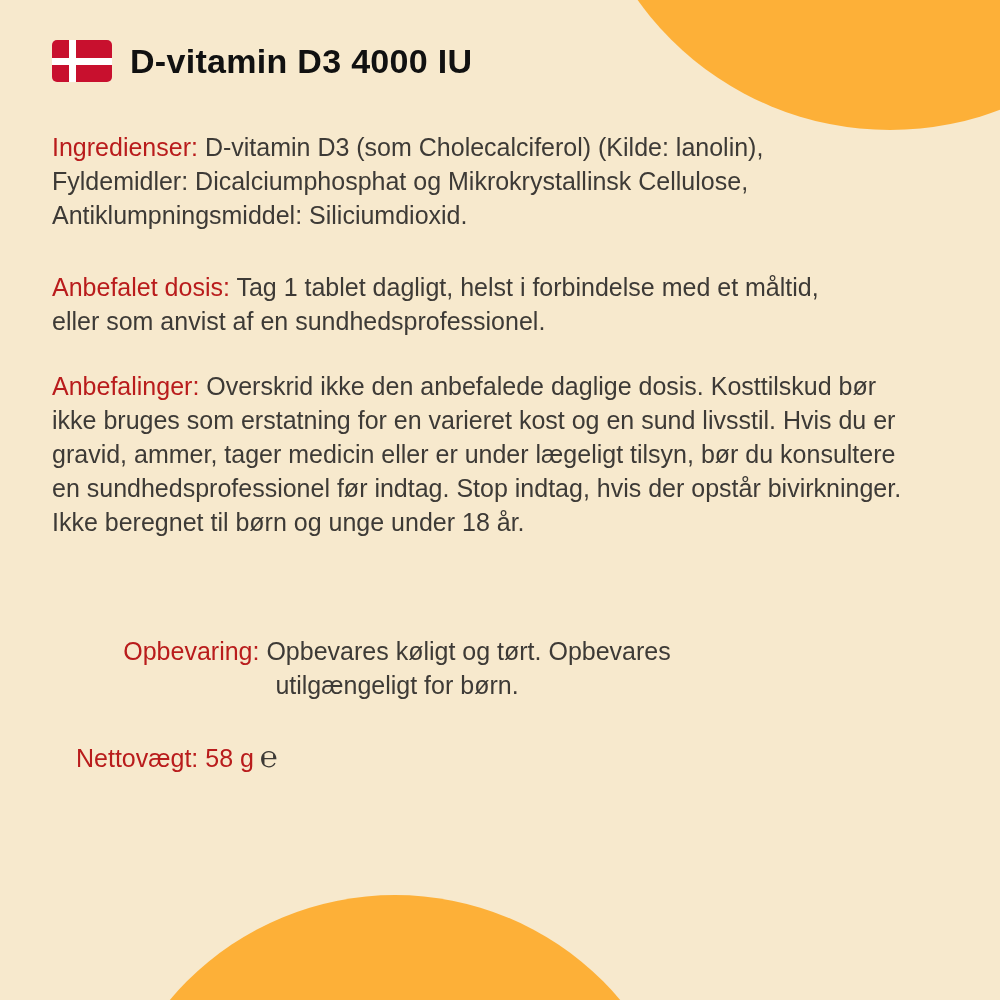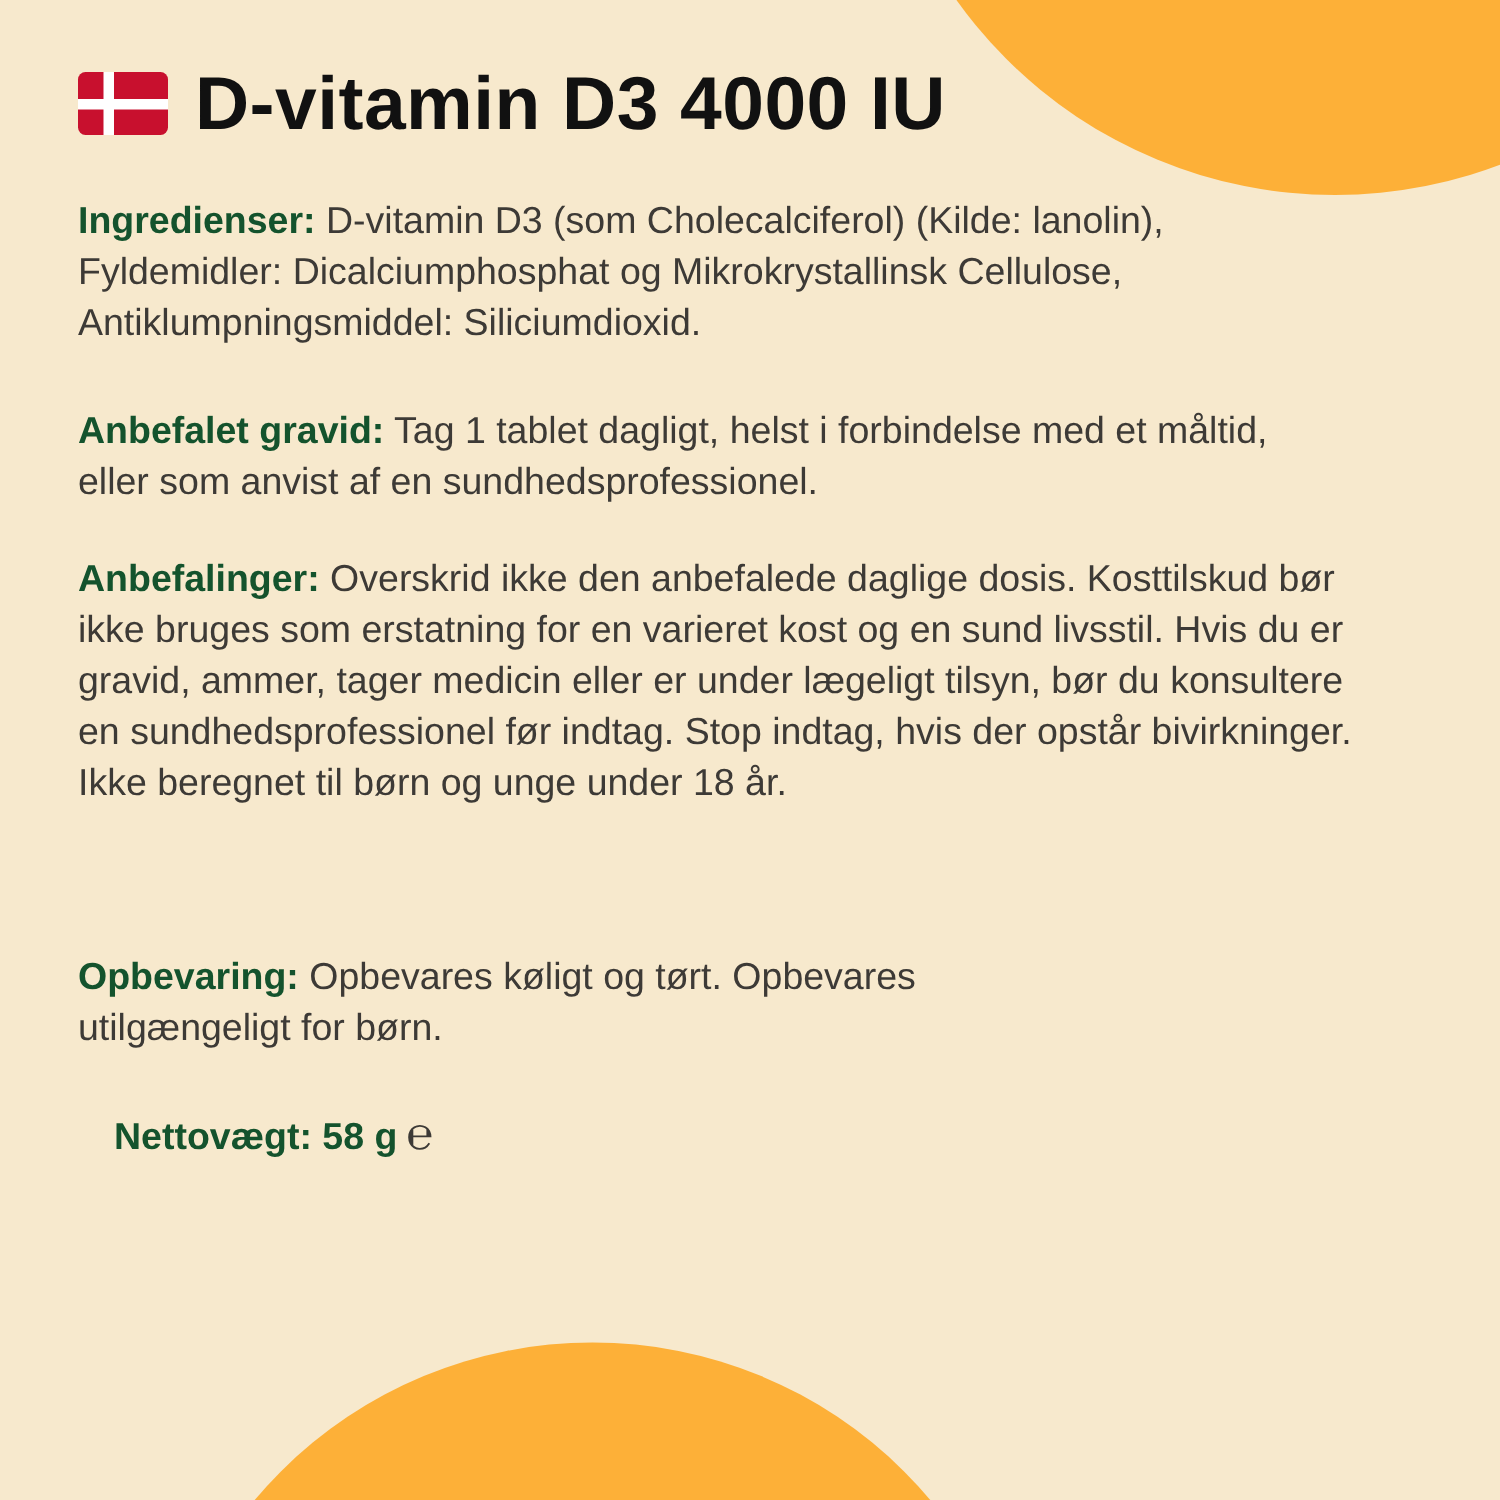--- a/index.html
+++ b/index.html
@@ -4,37 +4,37 @@
 <style>
   html,body{margin:0;padding:0;}
   body{width:1000px;height:1000px;overflow:hidden;background:#f7e9cd;position:relative;font-family:"Liberation Sans",sans-serif;color:#3d3a36;}
   .circle{position:absolute;border-radius:50%;background:#fdb038;}
   .c1{left:580px;top:-490px;width:620px;height:620px;}
   .c2{left:101px;top:895px;width:588px;height:588px;}
   .header{position:absolute;left:52px;top:40px;display:flex;align-items:center;}
   .flag{width:60px;height:42px;border-radius:5px;background:#c8102e;position:relative;overflow:hidden;}
   .flag .v{position:absolute;left:17px;top:0;width:7px;height:42px;background:#fff;}
   .flag .h{position:absolute;left:0;top:18px;width:60px;height:7px;background:#fff;}
-  .title{margin-left:18px;font-size:50px;font-weight:bold;color:#111;letter-spacing:0.3px;}
+  .title{margin-left:18px;font-size:34px;font-weight:bold;color:#111;letter-spacing:0.3px;}
   .section{position:absolute;left:52px;width:880px;font-size:25px;line-height:34px;}
-  .section b{font-weight:bold;color:#14532d;}
-  .s1{top:130px;} .s2{top:270px;} .s3{top:369px;} .s4{top:634px;} .s5{top:740px;margin-left:24px;}
+  .section b{font-weight:normal;color:#b91c1c;}
+  .s1{top:130px;} .s2{top:270px;} .s3{top:369px;} .s4{top:634px;text-align:center;} .s5{top:740px;margin-left:24px;}
   .eicon{font-family:"DejaVu Serif",serif;font-size:30px;margin-left:6px;}
 </style>
 </head>
 <body>
 
 <div class="circle c1"></div>
 <div class="circle c2"></div>
 
 <div class="header">
   <div class="flag">
       <div class="v"></div>
       <div class="h"></div>
     </div>
   <div class="title">D-vitamin D3 4000 IU</div>
 </div>
 
 <div class="section s1" style="width:760px"><b>Ingredienser:</b><span> D-vitamin D3 (som Cholecalciferol) (Kilde: lanolin), Fyldemidler: Dicalciumphosphat og Mikrokrystallinsk Cellulose, Antiklumpningsmiddel: Siliciumdioxid.</span></div>
-<div class="section s2" style="width:820px"><b>Anbefalet gravid:</b><span> Tag 1 tablet dagligt, helst i forbindelse med et måltid, eller som anvist af en sundhedsprofessionel.</span></div>
+<div class="section s2" style="width:820px"><b>Anbefalet dosis:</b><span> Tag 1 tablet dagligt, helst i forbindelse med et måltid, eller som anvist af en sundhedsprofessionel.</span></div>
 <div class="section s3" style="width:870px"><b>Anbefalinger:</b><span> Overskrid ikke den anbefalede daglige dosis. Kosttilskud bør ikke bruges som erstatning for en varieret kost og en sund livsstil. Hvis du er gravid, ammer, tager medicin eller er under lægeligt tilsyn, bør du konsultere en sundhedsprofessionel før indtag. Stop indtag, hvis der opstår bivirkninger. Ikke beregnet til børn og unge under 18 år.</span></div>
 <div class="section s4" style="width:690px"><b>Opbevaring:</b><span> Opbevares køligt og tørt. Opbevares utilgængeligt for børn.</span></div>
 <div class="section s5"><b>Nettovægt: 58 g</b><span class="eicon">℮</span></div>
 
 </body></html>

